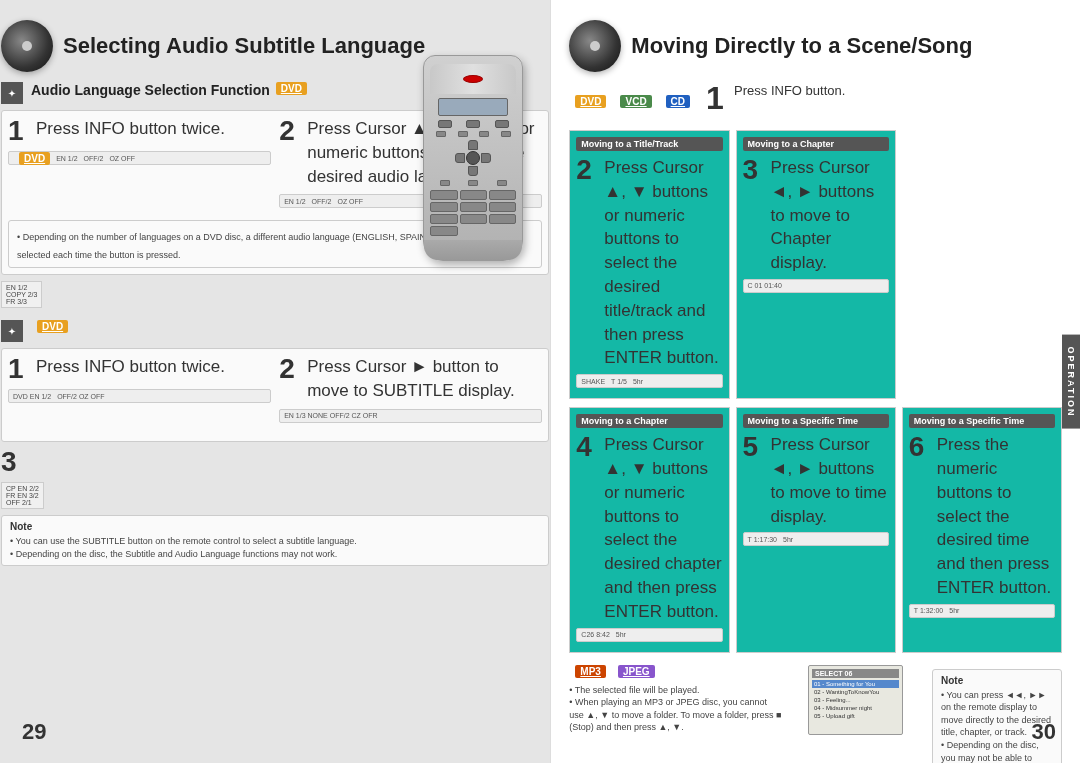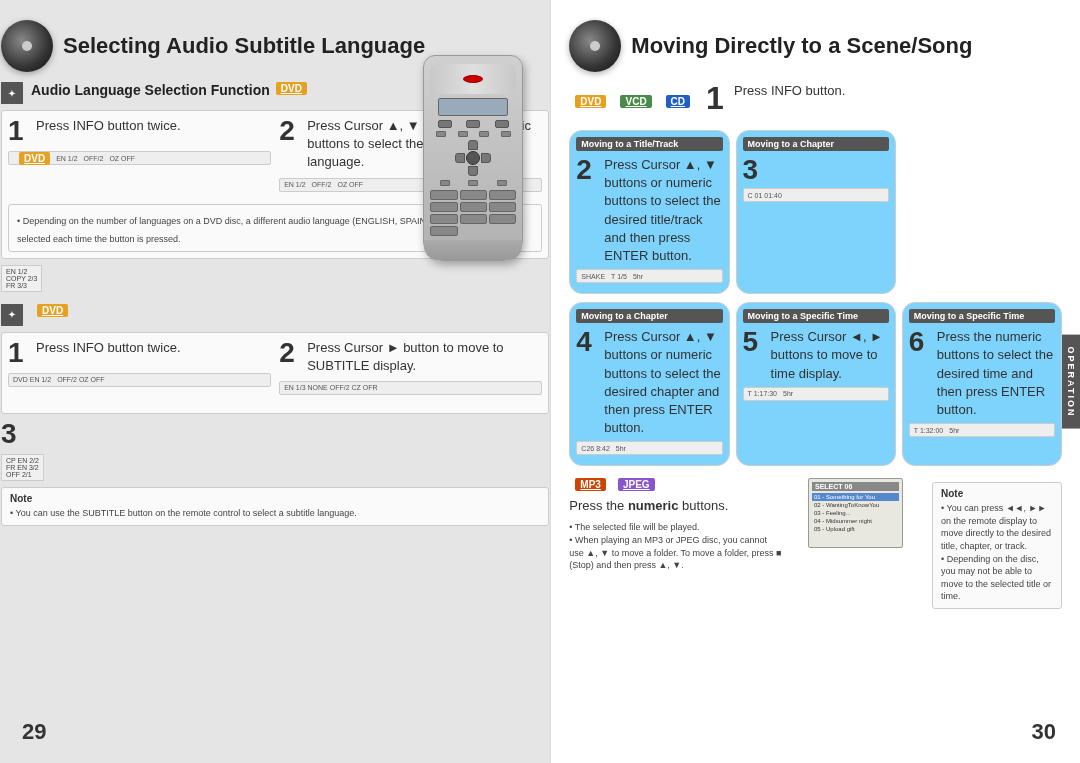--- a/index.html
+++ b/index.html
@@ -132,21 +132,21 @@
     .step-number {
       font-size: 28px;
       font-weight: bold;
       color: #333;
       line-height: 1;
       margin-right: 8px;
       min-width: 20px;
     }
 
     .step-text {
-      font-size: 13px;
+      font-size: 17px;
       color: #333;
       line-height: 1.4;
     }
 
     .step-text strong {
       font-weight: bold;
     }
 
     .note-box {
       border: 1px solid #ccc;
@@ -293,23 +293,23 @@
 
     .steps-grid {
       display: grid;
       grid-template-columns: 1fr 1fr 1fr;
       gap: 6px;
       margin-bottom: 8px;
     }
 
     .step-card {
       border: 1px solid #ccc;
-      border-radius: 13px;
+      border-radius: 0;
       padding: 6px;
-      background: #7dd3fc;
+      background: #14b8a6;
       min-height: 90px;
     }
 
     .step-card-header {
       font-size: 9px;
       font-weight: bold;
       color: white;
       background: #555;
       padding: 2px 5px;
       border-radius: 2px;
@@ -494,20 +494,21 @@
       <div style="border:1px solid #ccc; padding:2px 4px; background:#f0f0f0;">
         <div>CP EN 2/2</div>
         <div>FR EN 3/2</div>
         <div>OFF 2/1</div>
       </div>
     </div>
 
     <div class="note-box">
       <div class="note-title">Note</div>
       <div class="note-text">• You can use the SUBTITLE button on the remote control to select a subtitle language.</div>
+      <div class="note-text">• Depending on the disc, the Subtitle and Audio Language functions may not work.</div>
     </div>
   </div>
 
   <span class="page-number">29</span>
 
   <div class="remote-container">
     <div class="remote">
       <div class="remote-top">
         <div style="width:20px;height:8px;background:#cc0000;border-radius:50%;border:1px solid #990000;"></div>
       </div>
@@ -583,20 +584,21 @@
         <span class="status-text">SHAKE</span>
         <span class="status-text">T 1/5</span>
         <span class="status-text">5hr</span>
       </div>
     </div>
 
     <div class="step-card">
       <div class="step-card-header">Moving to a Chapter</div>
       <div class="step-card-body">
         <span class="step-number">3</span>
+        <span class="step-text">Press Cursor ◄, ► buttons to move to Chapter display.</span>
       </div>
       <div class="status-bar">
         <span class="status-text">C 01 01:40</span>
       </div>
     </div>
 
     <div style="width:20px;"></div>
   </div>
 
   <div class="steps-grid">
@@ -636,23 +638,20 @@
         <span class="status-text">5hr</span>
       </div>
     </div>
   </div>
 
   <div class="mp3-section">
     <div class="mp3-left">
       <div style="display:flex;align-items:center;gap:6px;margin-bottom:6px;">
         <span class="badge mp3">MP3</span>
         <span class="badge jpeg">JPEG</span>
-      </div>
-      <div class="step-row">
-        <span class="step-text" style="font-size:13px;">Press the <strong>numeric</strong> buttons.</span>
       </div>
       <div style="margin-top:6px;">
         <div class="note-text">• The selected file will be played.</div>
         <div class="note-text">• When playing an MP3 or JPEG disc, you cannot use ▲, ▼  to move a folder. To move a folder, press ■ (Stop) and then press ▲, ▼.</div>
       </div>
     </div>
 
     <div class="mp3-right">
       <div class="select-screen">
         <div class="select-screen-title">SELECT 06</div>

